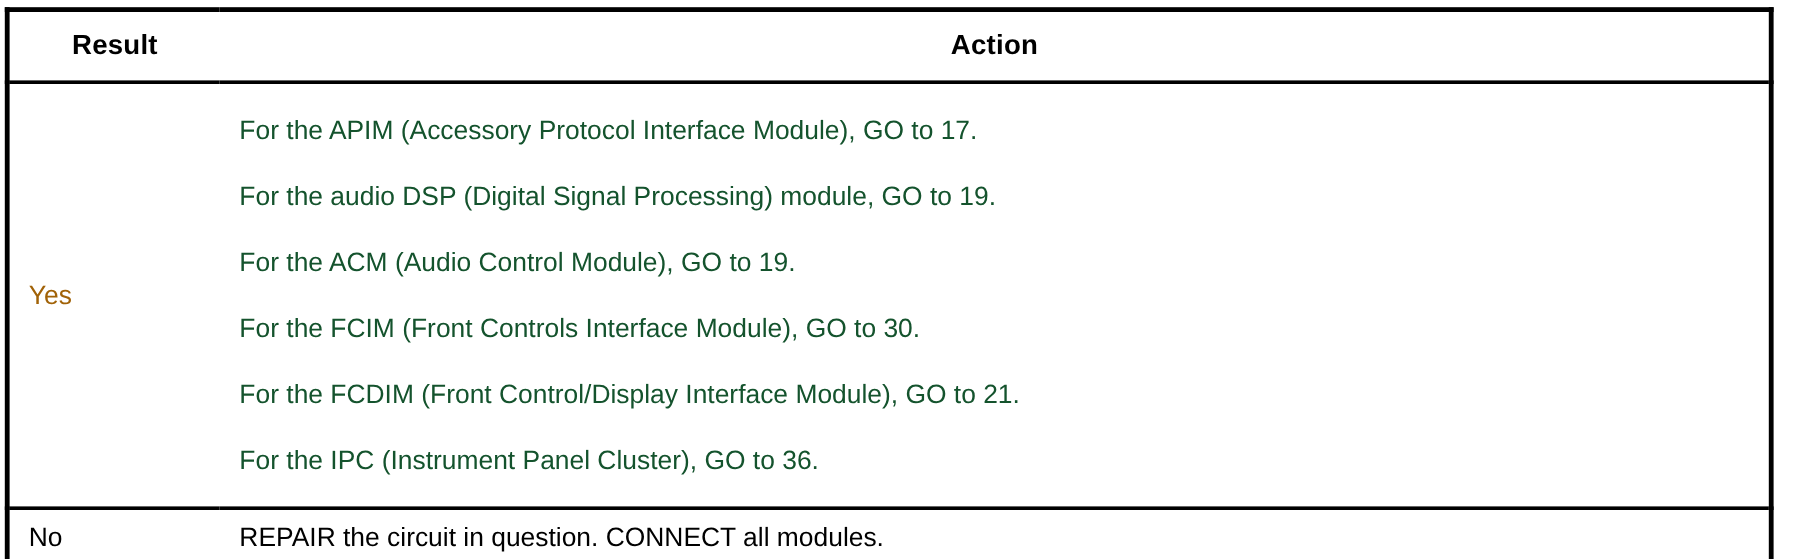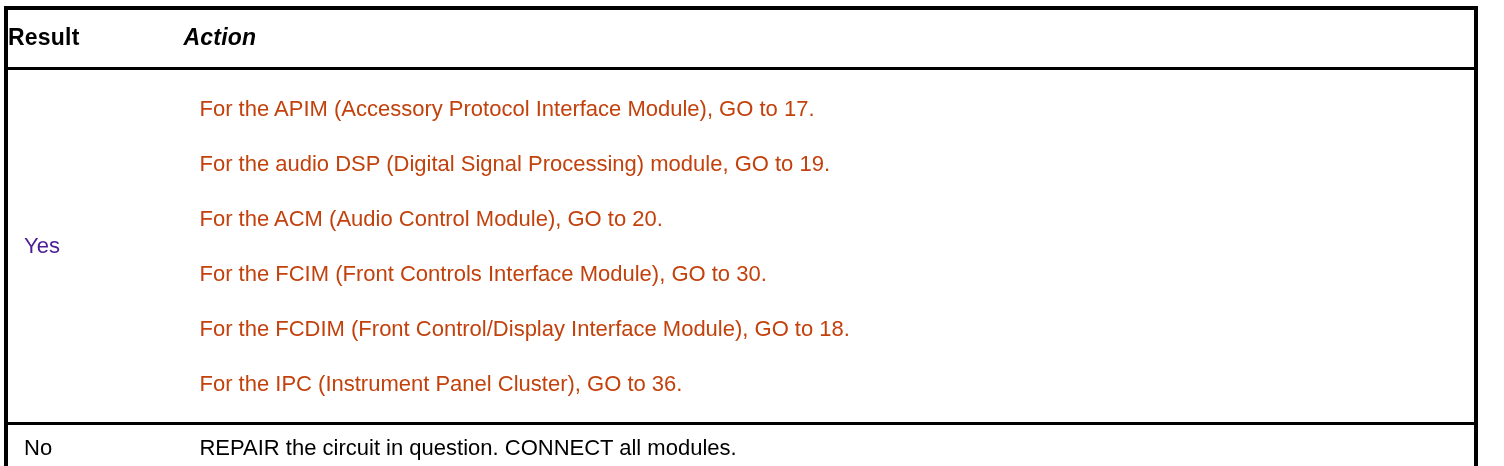--- a/index.html
+++ b/index.html
@@ -51,41 +51,41 @@
     box-sizing: border-box;
   }
 
   
   .row-head .cell-result,
   .row-head .cell-action {
     height: 60px;
     border-bottom: 3px solid #000000;
     box-sizing: border-box;
     vertical-align: middle;
-    text-align: left;
+    text-align: center;
     font-weight: bold;
     font-size: 23px;
     letter-spacing: 0.2px;
     color: #000000;
     font-family: "Liberation Sans", sans-serif;
   }
   .row-head .cell-result { padding-bottom: 2px; }
-  .row-head .cell-action { padding-bottom: 2px; font-style: italic; }
+  .row-head .cell-action { padding-bottom: 2px; }
 
   
   .row-yes .cell-result,
   .row-yes .cell-action {
     border-bottom: 3px solid #000000;
     box-sizing: border-box;
   }
   .row-yes .cell-result {
     vertical-align: middle;
     padding-left: 16px;
     font-size: 22px;
-    color: #4c1d95;
+    color: #a16207;
   }
   .row-yes .cell-action {
     padding: 0;
     vertical-align: top;
   }
 
   
   .row-no .cell-result {
     vertical-align: middle;
     padding-left: 16px;
@@ -103,21 +103,21 @@
   
   .action-list {
     margin: 0;
     padding: 11px 0 11px 0;
     list-style: none;
   }
   .action-list li {
     font-size: 22px;
     line-height: 55px;
     height: 55px;
-    color: #c2410c;
+    color: #14532d;
     padding-left: 16px;
     white-space: nowrap;
     font-family: "Liberation Sans", sans-serif;
   }
 </style>
 </head>
 <body>
 
 <div id="page">
 
@@ -135,23 +135,23 @@
     </thead>
 
     <tbody>
 
       <tr class="row-yes">
         <td class="cell-result">Yes</td>
         <td class="cell-action">
           <ul class="action-list">
             <li>For the APIM (Accessory Protocol Interface Module), GO to 17.</li>
             <li>For the audio DSP (Digital Signal Processing) module, GO to 19.</li>
-            <li>For the ACM (Audio Control Module), GO to 20.</li>
+            <li>For the ACM (Audio Control Module), GO to 19.</li>
             <li>For the FCIM (Front Controls Interface Module), GO to 30.</li>
-            <li>For the FCDIM (Front Control/Display Interface Module), GO to 18.</li>
+            <li>For the FCDIM (Front Control/Display Interface Module), GO to 21.</li>
             <li>For the IPC (Instrument Panel Cluster), GO to 36.</li>
           </ul>
         </td>
       </tr>
 
       <tr class="row-no">
         <td class="cell-result">No</td>
         <td class="cell-action">REPAIR the circuit in question. CONNECT all modules.</td>
       </tr>
 

